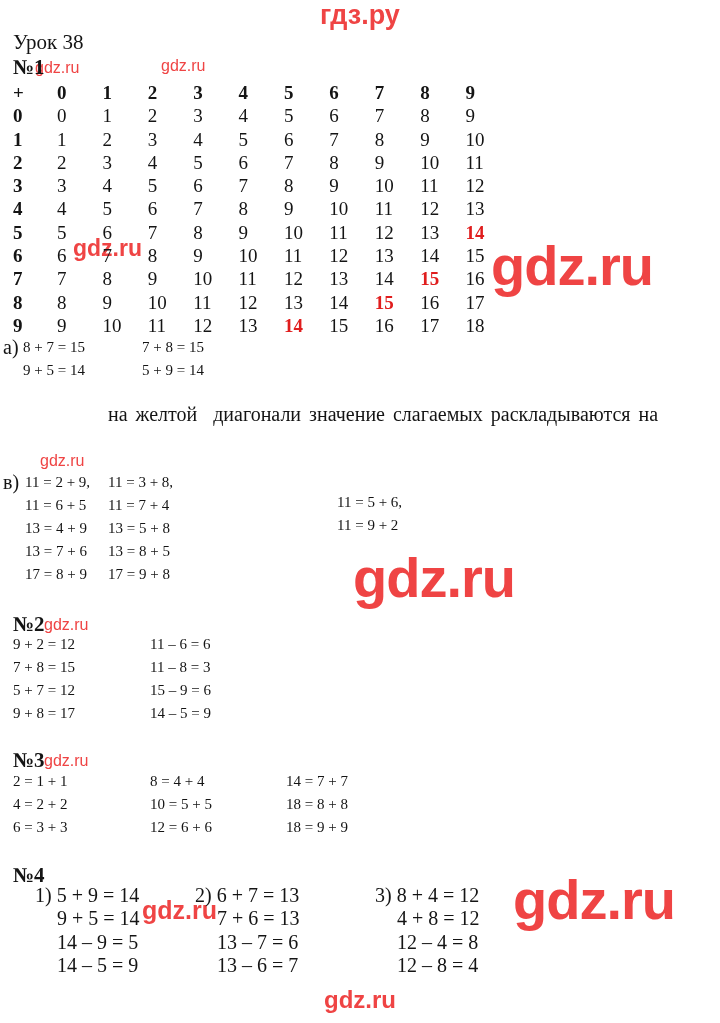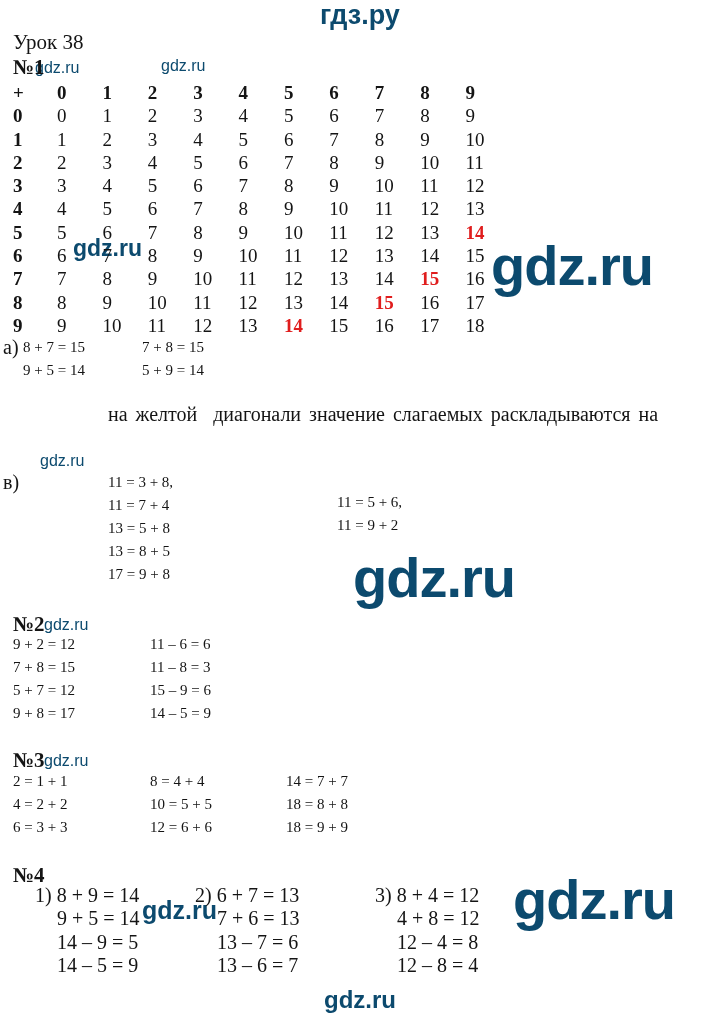--- a/index.html
+++ b/index.html
@@ -3,21 +3,21 @@
 <meta charset="utf-8">
 <style>
   html,body { margin:0; padding:0; background:#ffffff; }
   .page {
     position:relative; width:720px; height:1023px; background:#ffffff;
     font-family:"Liberation Serif","DejaVu Serif",serif; color:#141414; overflow:hidden;
   }
   
   .wm {
     position:absolute; font-family:"Liberation Sans","DejaVu Sans",sans-serif;
-    color:#0c4a6e; line-height:1; white-space:nowrap;
+    color:#ef4444; line-height:1; white-space:nowrap;
   }
   .wm-hdr { font-size:27px; font-weight:700; left:50%; transform:translateX(-50%); top:2px; }
   .wm-ftr { font-size:24px; font-weight:700; left:50%; transform:translateX(-50%); top:988px; }
   .wm-sm  { font-size:16px; font-weight:400; }
   .wm-md  { font-weight:700; }
   .wm-lg  { font-size:56px; font-weight:700; letter-spacing:-1px; }
   
   .lesson-title { position:absolute; left:13px; top:30px; font-size:21px; font-weight:400; }
   .task-label   { position:absolute; font-size:21px; font-weight:700; }
   
@@ -189,20 +189,27 @@
       <div class="eq-line">9 + 5 = 14</div>
     </div>
   <div class="eq-col" style="left:142px; top:336px;">
       <div class="eq-line">7 + 8 = 15</div>
       <div class="eq-line">5 + 9 = 14</div>
     </div>
 
   <div class="b-line" style="left:108px; top:403px; word-spacing:3px;">на желтой  диагонали значение слагаемых раскладываются на</div>
 
   <span class="part-label" style="left:3px; top:471px;">в)</span>
+  <div class="eq-col" style="left:25px; top:471px;">
+      <div class="eq-line">11 = 2 + 9,</div>
+      <div class="eq-line">11 = 6 + 5</div>
+      <div class="eq-line">13 = 4 + 9</div>
+      <div class="eq-line">13 = 7 + 6</div>
+      <div class="eq-line">17 = 8 + 9</div>
+    </div>
   <div class="eq-col" style="left:108px; top:471px;">
       <div class="eq-line">11 = 3 + 8,</div>
       <div class="eq-line">11 = 7 + 4</div>
       <div class="eq-line">13 = 5 + 8</div>
       <div class="eq-line">13 = 8 + 5</div>
       <div class="eq-line">17 = 9 + 8</div>
     </div>
   <div class="eq-col" style="left:305px; top:491px;margin-left:32px;">
       <div class="eq-line">11 = 5 + 6,</div>
       <div class="eq-line">11 = 9 + 2</div>
@@ -235,21 +242,21 @@
     </div>
   <div class="eq-col" style="left:286px; top:770px;">
       <div class="eq-line">14 = 7 + 7</div>
       <div class="eq-line">18 = 8 + 8</div>
       <div class="eq-line">18 = 9 + 9</div>
     </div>
 
   <div class="task-label" style="left:13px; top:863px;">№4</div>
   <div class="n4-parts-wrap">
       <div class="n4-part" style="left: 35px;">
-        <div class="eq-line">1) 8 + 9 = 14</div>
+        <div class="eq-line">1) 5 + 9 = 14</div>
         <div class="eq-line indent">9 + 5 = 14</div>
         <div class="eq-line indent">14 – 9 = 5</div>
         <div class="eq-line indent">14 – 5 = 9</div>
       </div>
       <div class="n4-part" style="left: 195px;">
         <div class="eq-line">2) 6 + 7 = 13</div>
         <div class="eq-line indent">7 + 6 = 13</div>
         <div class="eq-line indent">13 – 7 = 6</div>
         <div class="eq-line indent">13 – 6 = 7</div>
       </div>

